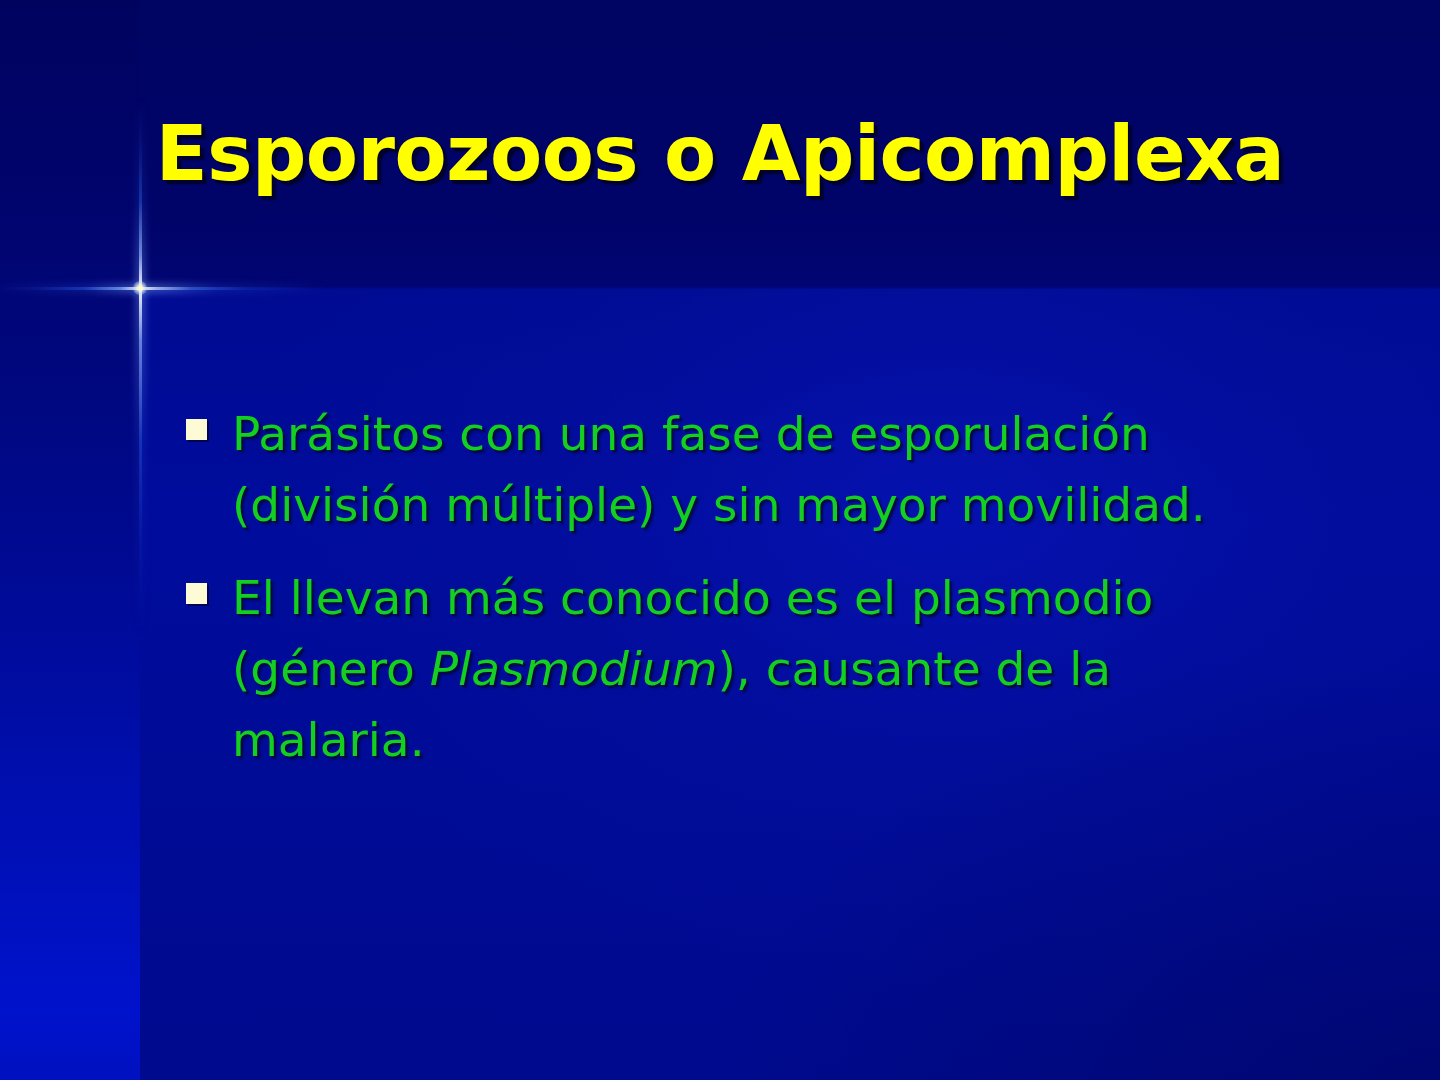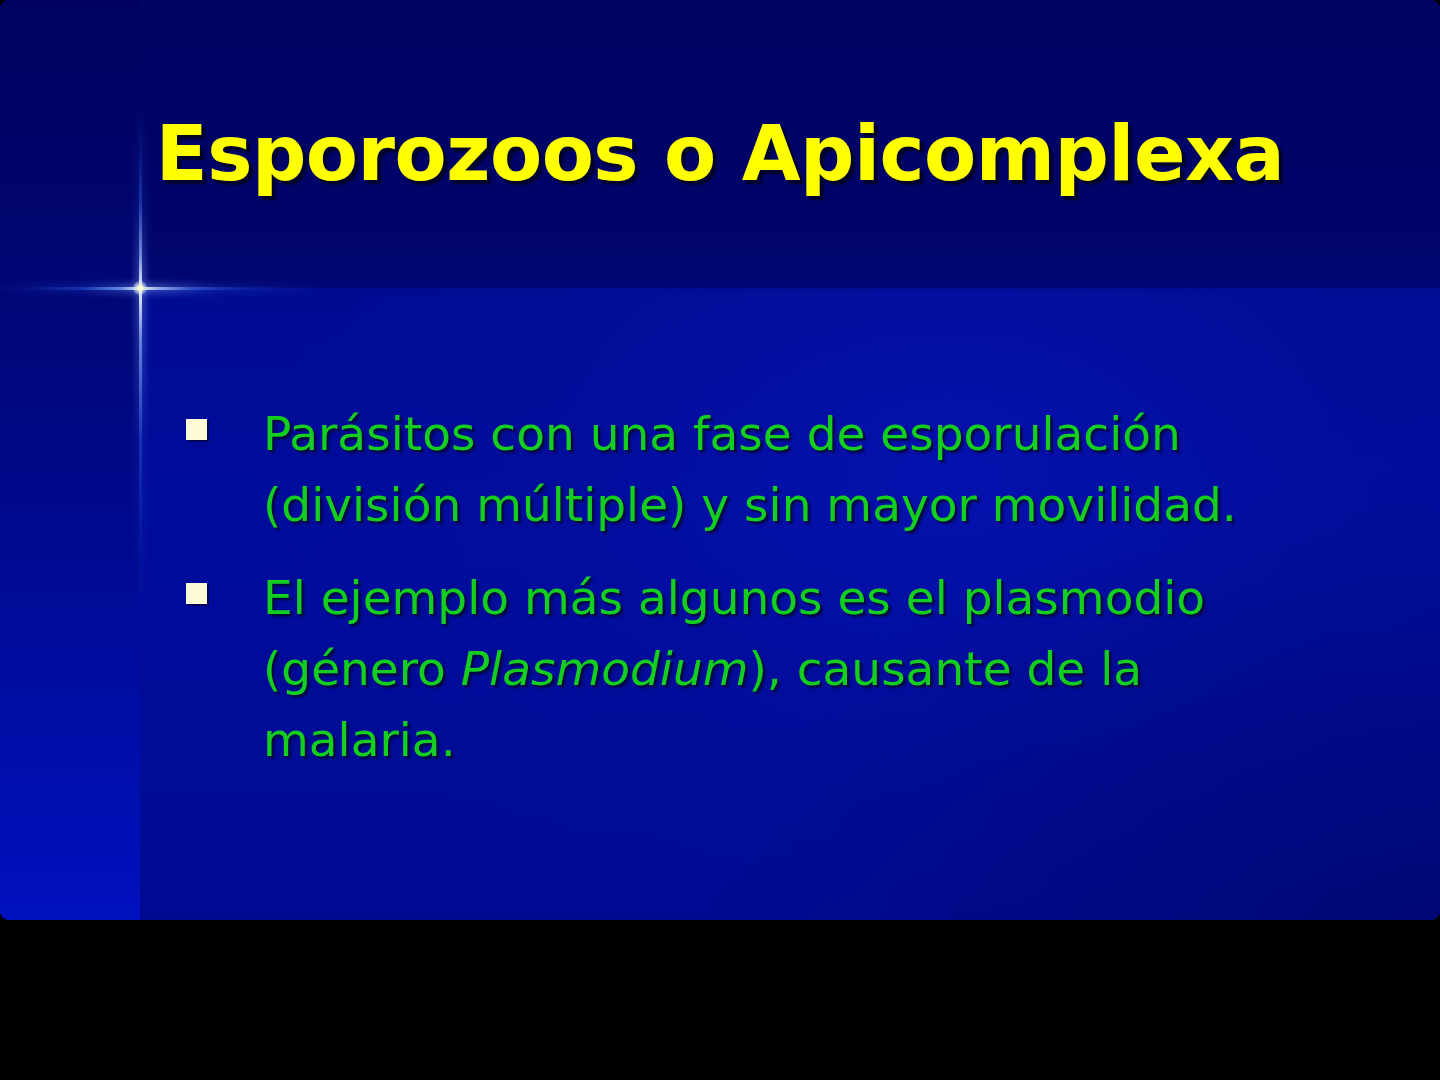--- a/index.html
+++ b/index.html
@@ -4,25 +4,24 @@
 <style>
   html, body {
     margin: 0;
     padding: 0;
     background: #000000;
   }
 
   #slide {
     position: relative;
     width: 1440px;
-    height: 920px;
+    height: 1080px;
     overflow: hidden;
     background: #000466;
     font-family: "DejaVu Sans", sans-serif;
-    border-radius: 9px;
   }
 
   
 
   
   .bg-base {
     position: absolute;
     inset: 0;
     background: linear-gradient(to bottom,
         #000462 0px,
@@ -228,21 +227,20 @@
   #body-area {
     position: absolute;
     left: 186px;
     top: 398px;
     width: 1130px;
   }
   .bullet-row {
     display: flex;
     align-items: flex-start;
     margin-bottom: 22px;
-    gap: 31px;
   }
   .bullet-marker {
     flex: 0 0 auto;
     width: 21px;
     height: 21px;
     margin-top: 21px;
     margin-right: 25px;
     background: #fdfbd5;
     box-shadow: 2px 2px 0 rgba(0,0,25,0.55);
   }
@@ -291,19 +289,19 @@
 
     <div class="bullet-row">
       <span class="bullet-marker"></span>
       <span class="bullet-text">
         <span>Parásitos con una fase de esporulación (división múltiple) y sin mayor movilidad.</span>
       </span>
     </div>
 
     <div class="bullet-row">
       <span class="bullet-marker"></span>
-      <span class="bullet-text"><span>El ejemplo más algunos es el plasmodio (género </span><span class="sci">Plasmodium</span><span>), causante de la malaria.</span></span>
+      <span class="bullet-text"><span>El llevan más conocido es el plasmodio (género </span><span class="sci">Plasmodium</span><span>), causante de la malaria.</span></span>
     </div>
 
 
   </div>
 
 </div>
 
 </body></html>

